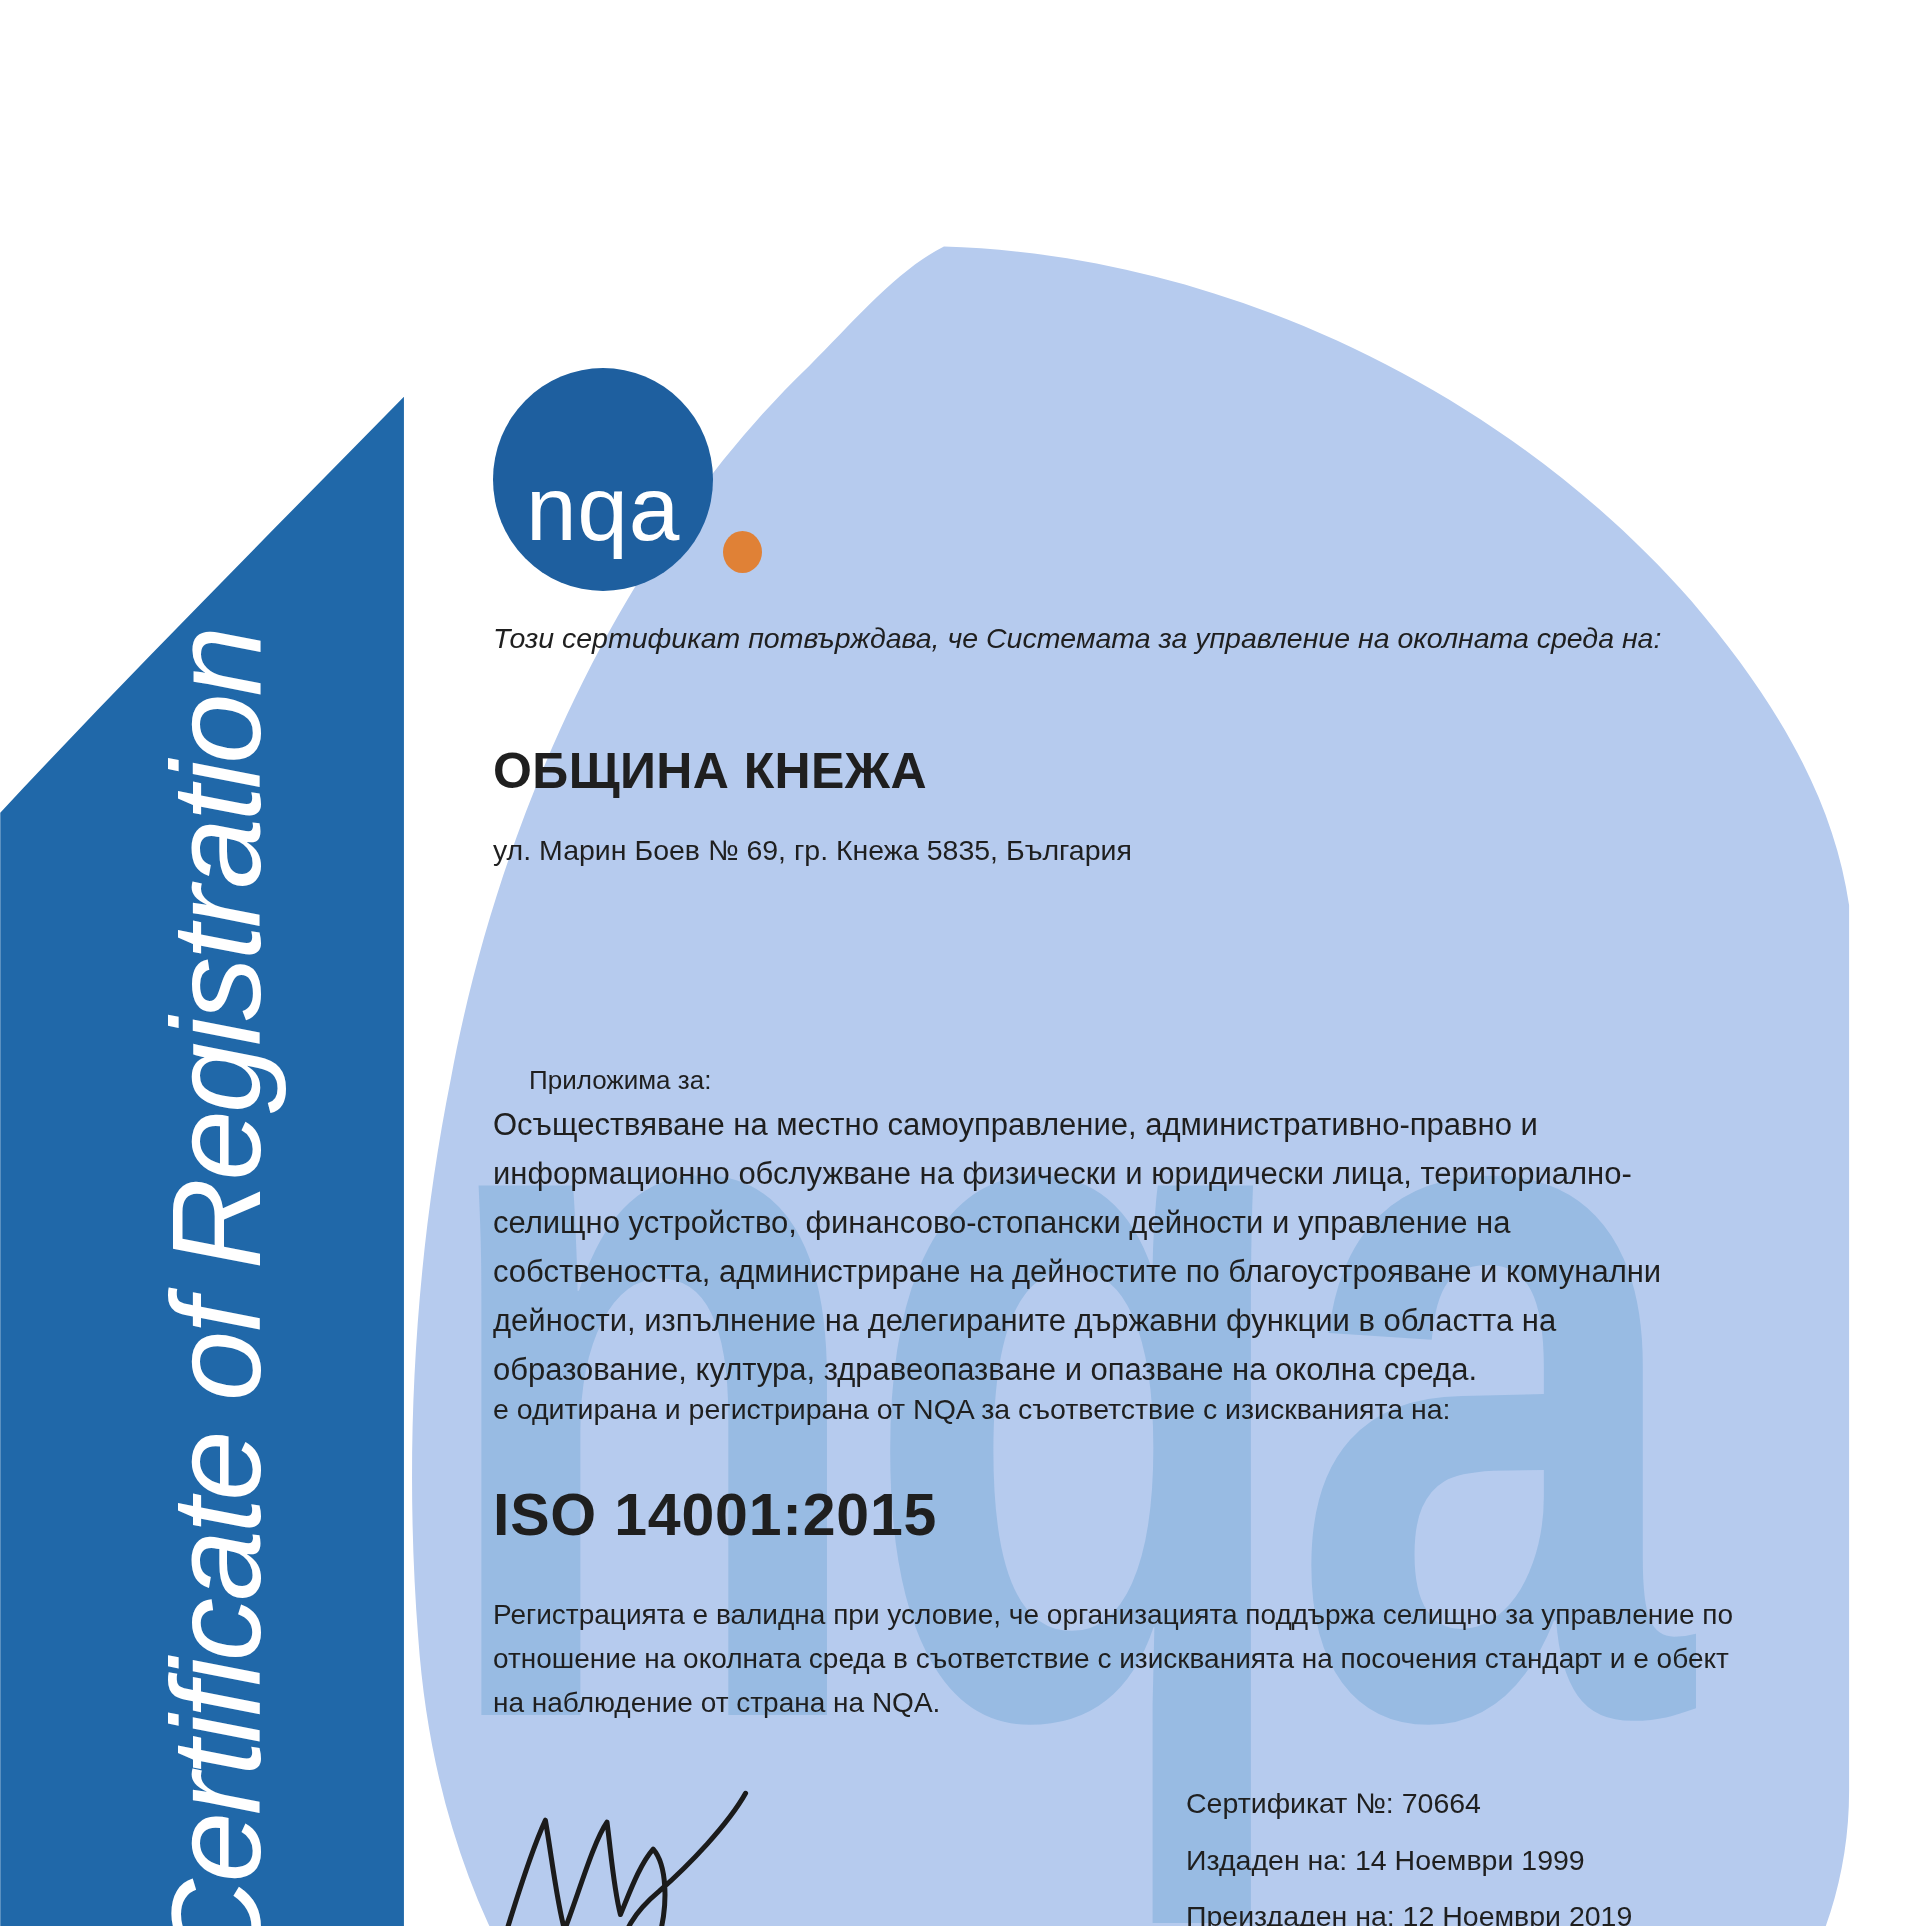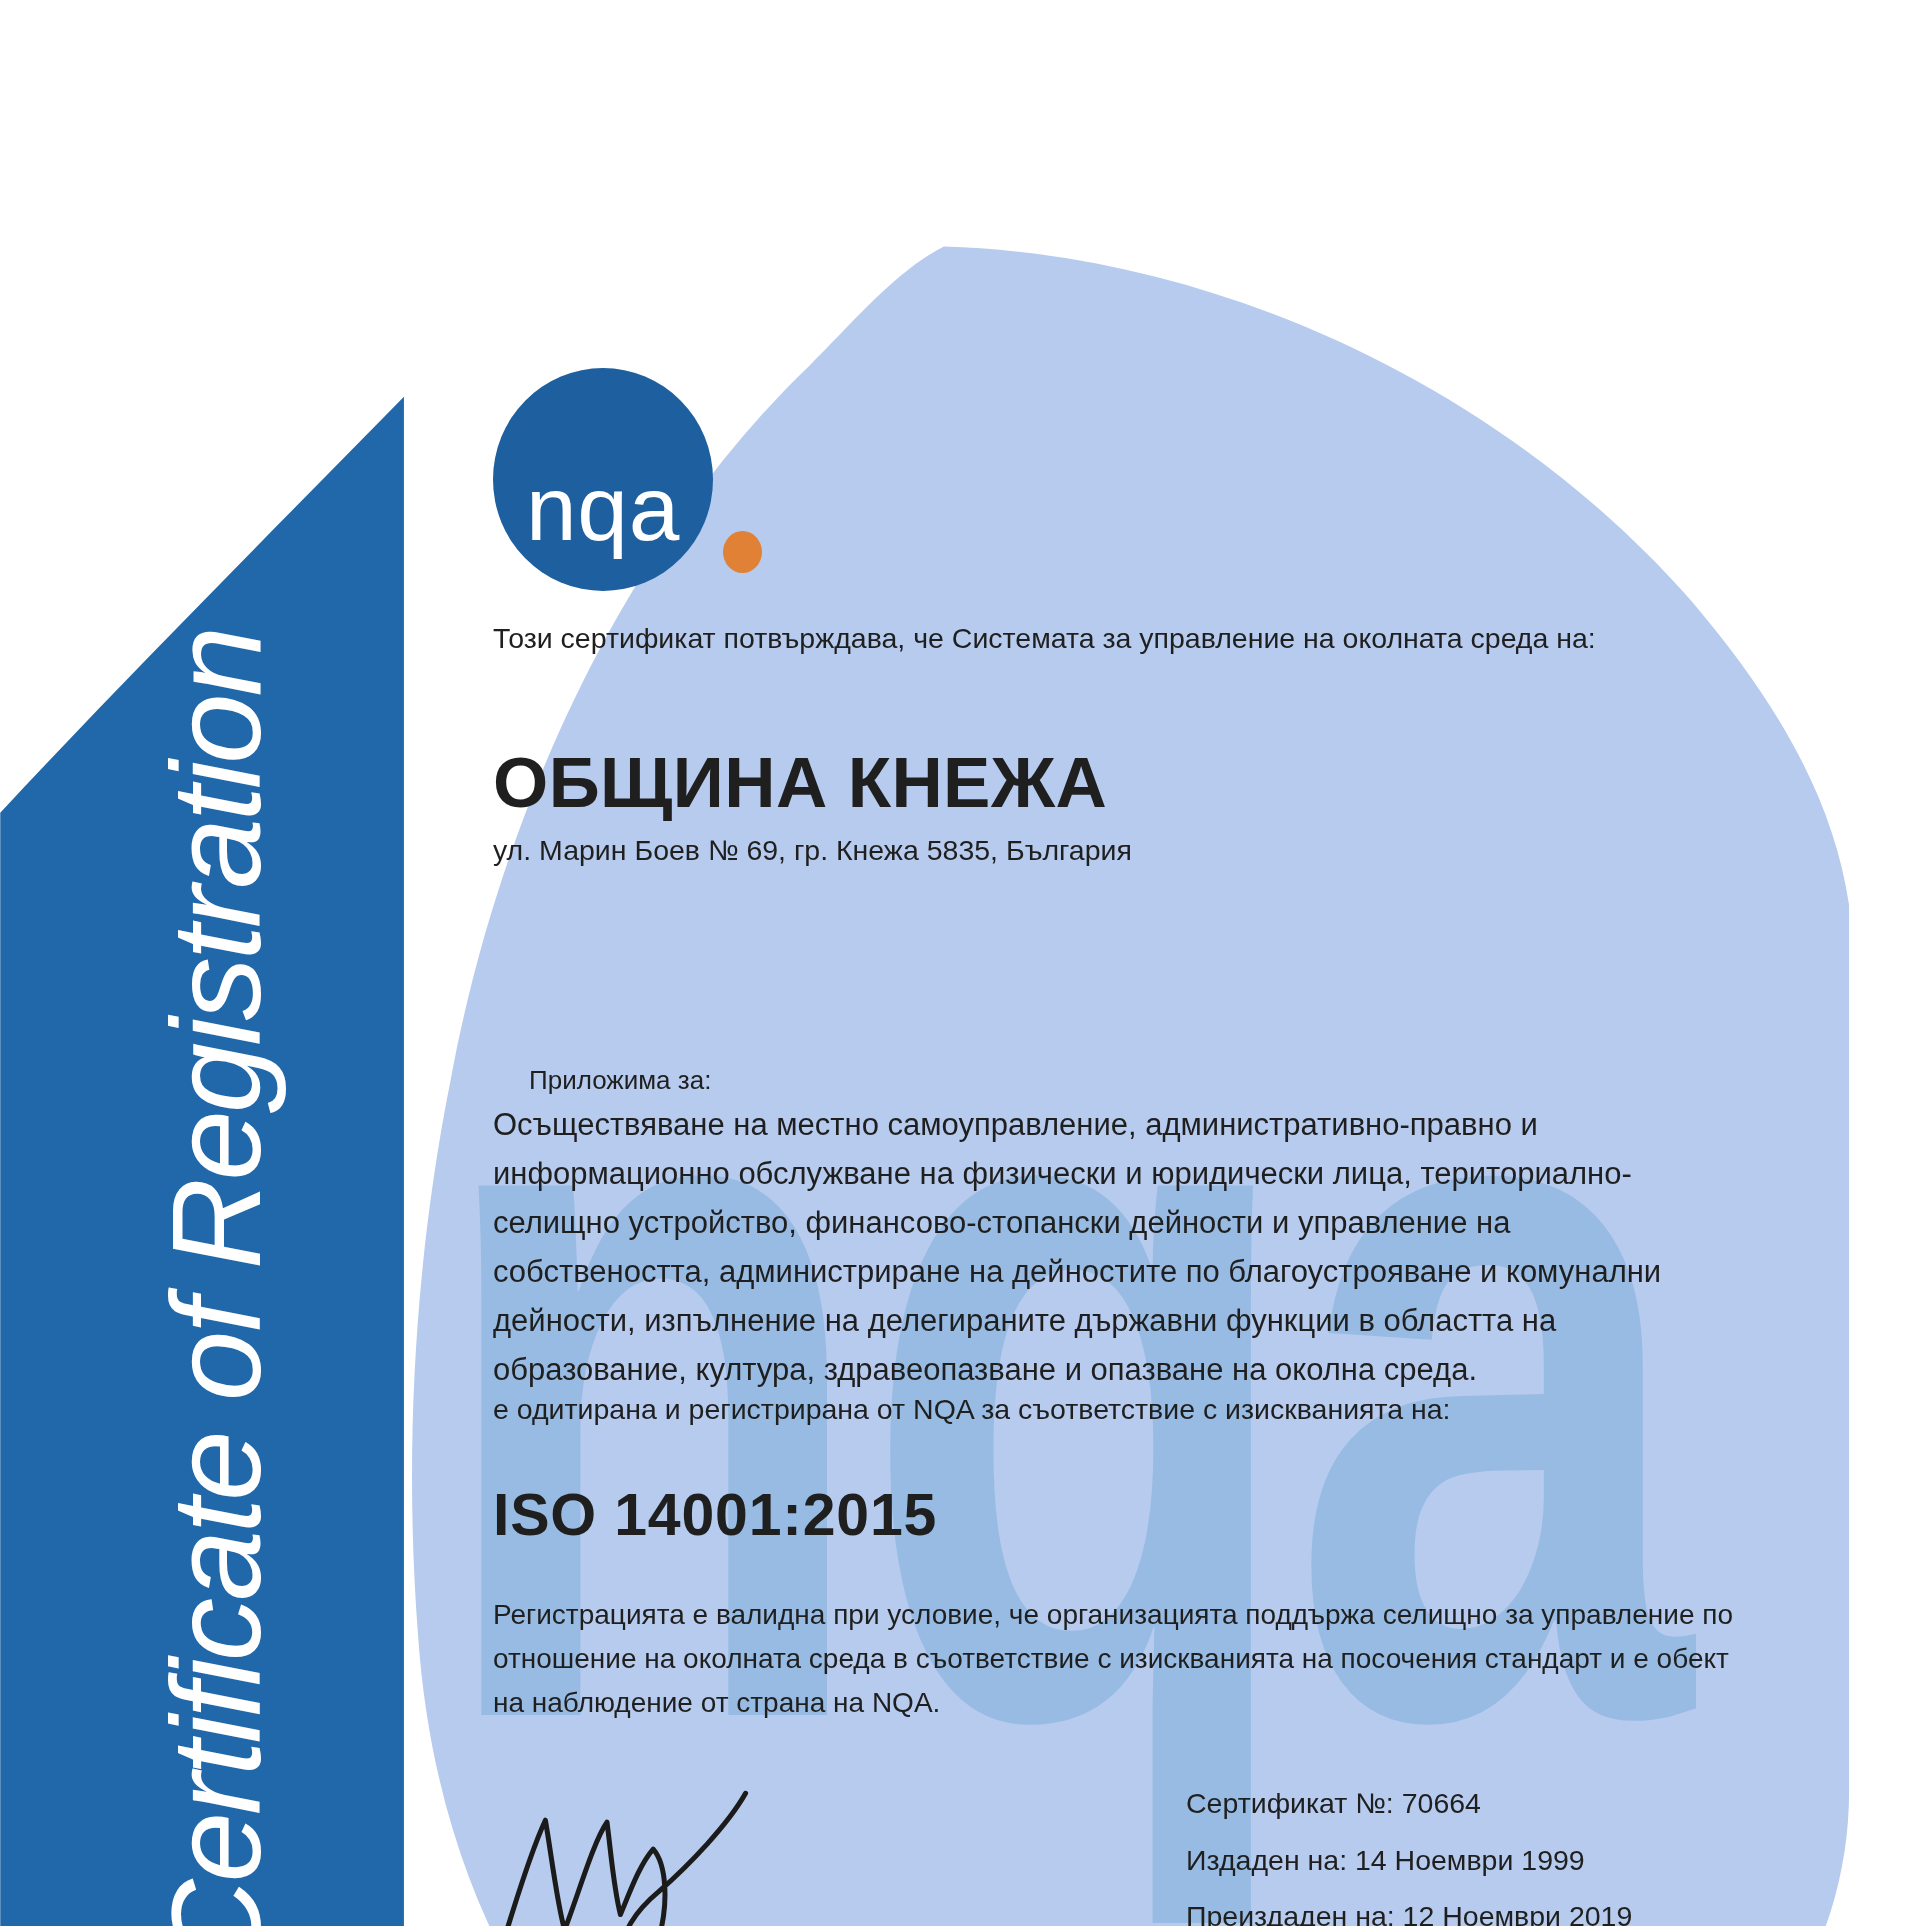--- a/index.html
+++ b/index.html
@@ -37,22 +37,22 @@
   }
   .content{z-index:4;}
   
   #logo-circle{
     left:493px;top:368px;width:220px;height:223px;border-radius:50%;
     background:var(--logo_blue);display:flex;align-items:center;justify-content:center;
   }
   #logo-text{color:#fff;font-size:91px;padding-top:58px;letter-spacing:0.8px;}
   #logo-dot{left:723px;top:531px;width:39px;height:42px;border-radius:50%;background:var(--orange);}
   .line{white-space:nowrap;}
-  #intro{left:493px;top:622px;font-size:28.5px;}
-  #org-name{left:493px;top:742px;font-size:71px;font-weight:bold;letter-spacing:0.4px;}
+  #intro{left:493px;top:622px;font-size:28.5px;font-style:italic;}
+  #org-name{left:493px;top:742px;font-size:50px;font-weight:bold;letter-spacing:0.4px;}
   #org-address{left:493px;top:834px;font-size:28.5px;}
   #applicable{left:493px;top:1065px;font-size:26px;margin-left:36px;}
   #scope{
     left:493px;top:1100px;width:1341px;font-size:31px;font-weight:normal;
     line-height:49px;white-space:pre-line;
   }
   #audited{left:493px;top:1393px;font-size:28.5px;}
   #standard{left:493px;top:1481px;font-size:59px;font-weight:bold;letter-spacing:0.8px;text-align:right;}
   #validity{left:493px;top:1593px;width:1341px;font-size:28px;line-height:44px;white-space:pre-line;}
   #signature-svg{left:474px;top:1749px;}

